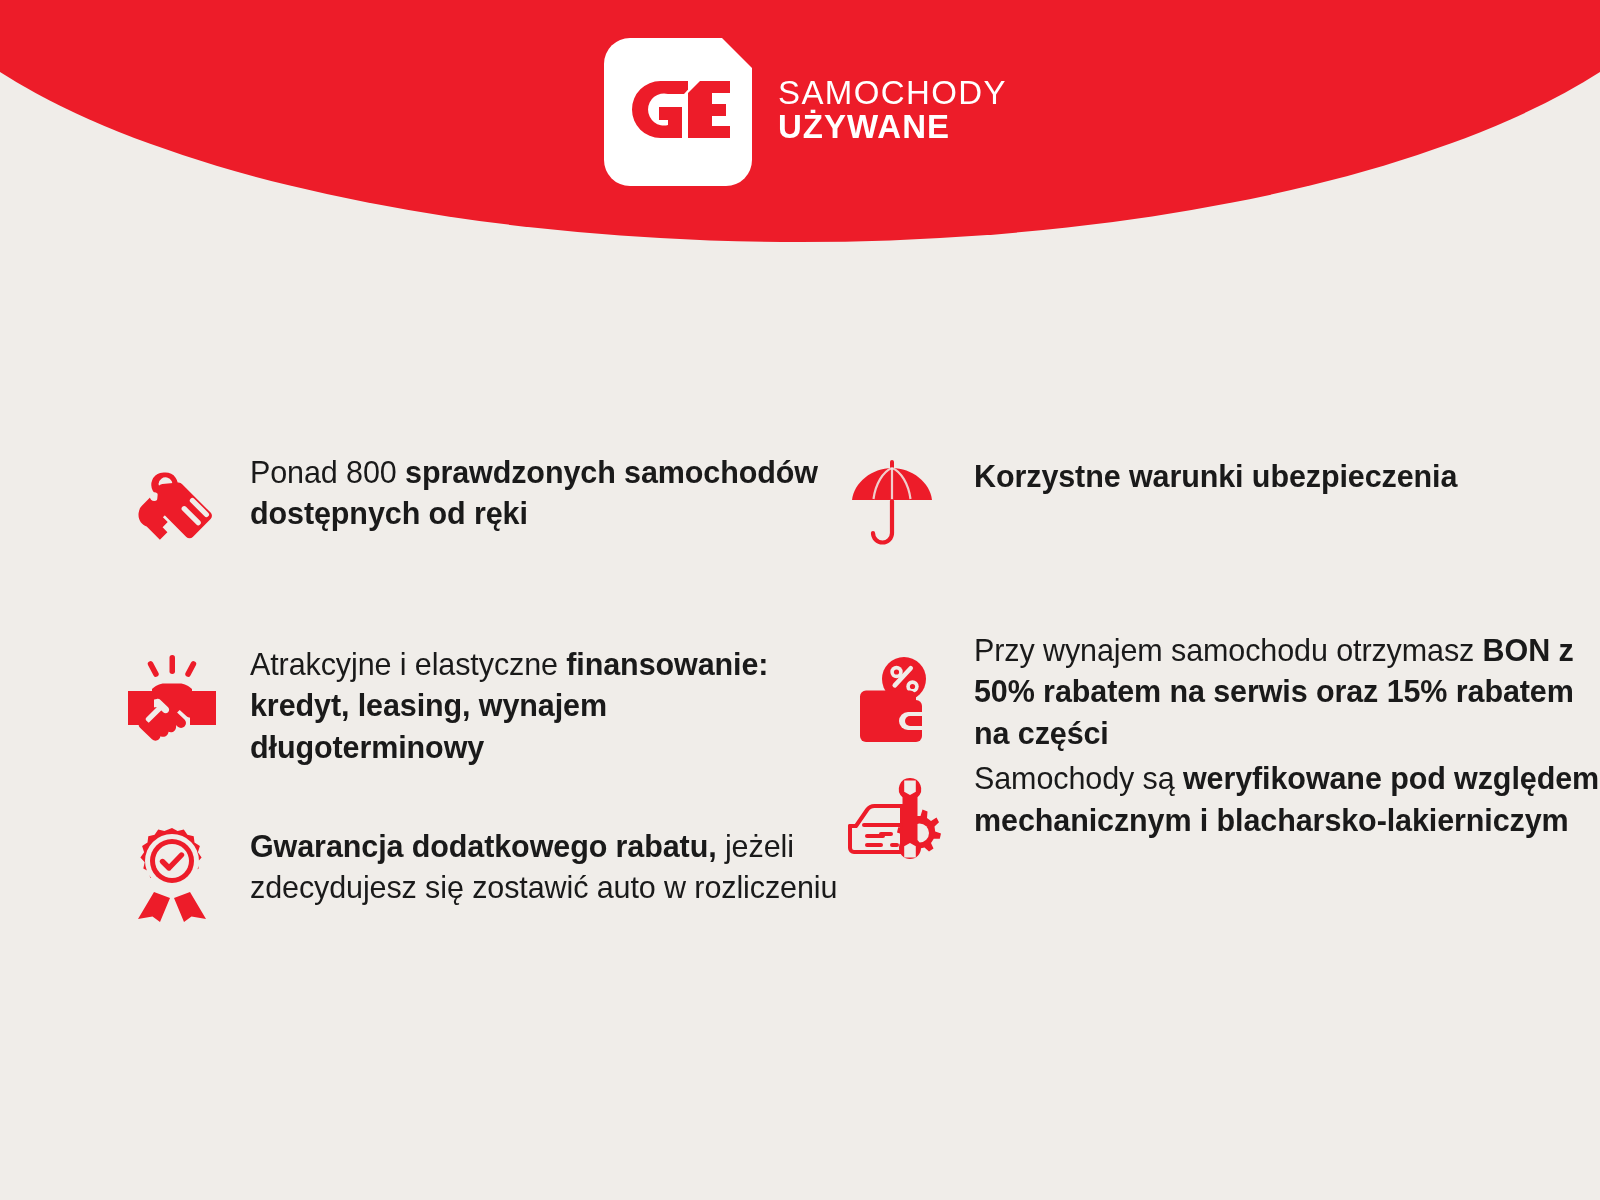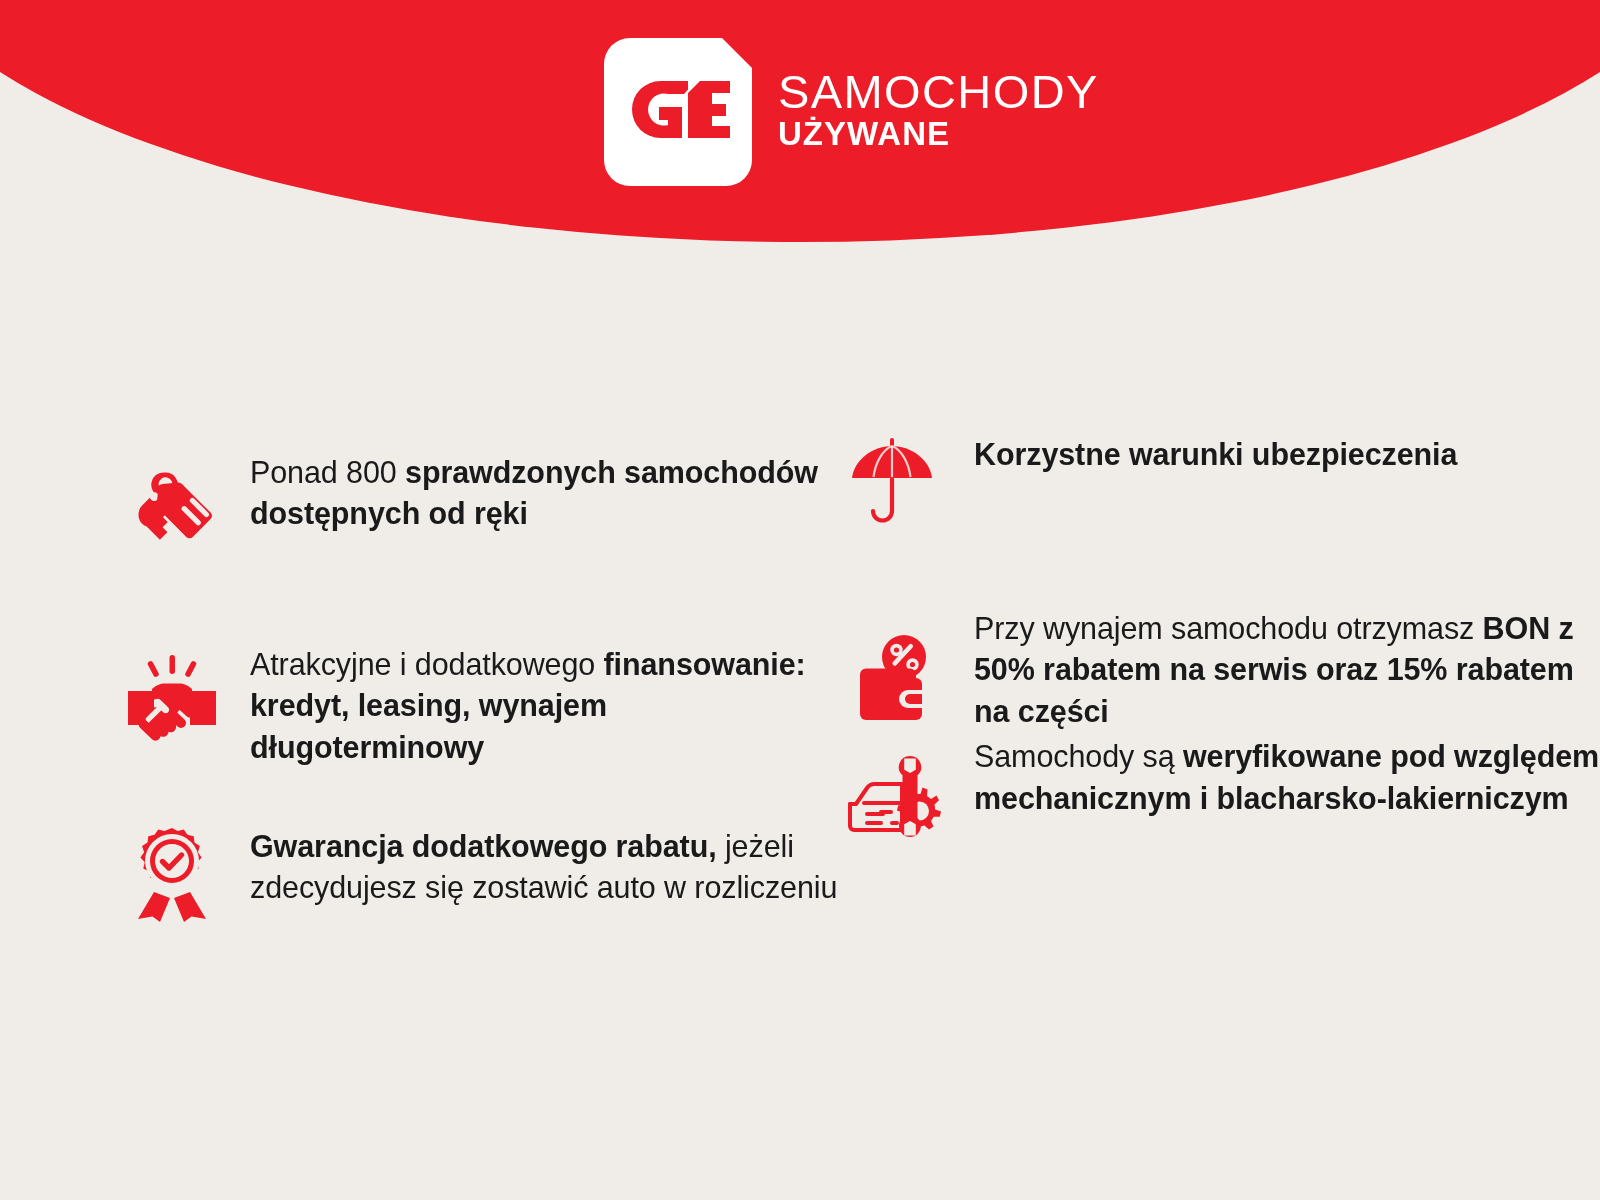--- a/index.html
+++ b/index.html
@@ -62,21 +62,21 @@
 
   .logo-words {
     display: flex;
     flex-direction: column;
     justify-content: center;
     line-height: 1.04;
     padding-bottom: 4px;
   }
   .logo-word-top {
     color: #FFFFFF;
-    font-size: 47px;
+    font-size: 33px;
     font-weight: 400;
     letter-spacing: 1.4px;
     white-space: nowrap;
   }
   .logo-word-bottom {
     color: #FFFFFF;
     font-size: 33px;
     font-weight: 700;
     letter-spacing: 1.0px;
     white-space: nowrap;
@@ -126,21 +126,21 @@
     padding-top: 4px;
   }
   .feature .ftext b { font-weight: 700; }
   .feature .ftext .reg { font-weight: 400; }
 
   
   .f-left-1  { margin-top: 18px; }
   .f-left-2  { margin-top: 78px; }
   .f-left-3  { margin-top: 34px; align-items: center; }
 
-  .f-right-1 { margin-top: 0; }
+  .f-right-1 { margin-top: 22px; }
   .f-right-2 { margin-top: 70px; }
   .f-right-3 { }
 
   
   .f-left-1 .icon-wrap  { margin-top: 6px; }
   .f-left-2 .icon-wrap  { margin-top: 6px; }
   .f-left-3 .icon-wrap  { margin-top: 14px; }
   .f-right-1 .icon-wrap { margin-top: 0px; }
   .f-right-2 .icon-wrap { margin-top: 24px; }
   .f-right-3 .icon-wrap { margin-top: 12px; }
@@ -221,21 +221,21 @@
               <path d="M6 41h26v34H6z" rx="2"></path>
 
               <path d="M68 41h26v34H68z"></path>
 
               <path d="M30 39c3-3 7.4-5.5 12.5-5.5h15C62.6 33.5 67 36 70 39v28.5c-2 .6-4.1.1-5.7-1.4l-6.6-6.2-2.6 2.6 7.4 7c2 1.9 2 5.1 0 7-1.9 1.9-5 1.9-7 0l-1.6-1.5c.6 2 .1 4.2-1.4 5.7-1.6 1.6-4 2-6 1.1-.1 1.3-.6 2.5-1.6 3.5-1.7 1.7-4.3 2-6.4 1-.2 1.1-.7 2.2-1.5 3-2 1.9-5.1 1.9-7 0L18 77.8c-1.9-1.9-1.9-5 0-7l12.4-12.2c1.9-1.9 5-1.9 7 0l3.8 3.7c1.4 1.3 3.6 1.3 4.9 0 1.4-1.4 1.4-3.6 0-5l-7.6-7.3c-1-1-2.5-1.4-3.8-1L30 50Z"></path>
               <path d="M36.5 55.5 24.2 67.7a1.9 1.9 0 0 0 0 2.7l2.5 2.4 14.8-14.6-2.3-2.2a1.9 1.9 0 0 0-2.7 0Z" fill="#F0EDE9"></path>
             </g>
           </svg>
         </span>
         <div class="ftext">
-          <span class="reg">Atrakcyjne i dodatkowego </span><b>finansowanie: kredyt, leasing, wynajem długoterminowy</b><span class="reg"></span>
+          <span class="reg">Atrakcyjne i elastyczne </span><b>finansowanie: kredyt, leasing, wynajem długoterminowy</b><span class="reg"></span>
         </div>
       </div>
 
       <div class="feature f-left-3">
         <span class="icon-wrap">
           <svg width="96" height="100" viewBox="0 0 96 100" xmlns="http://www.w3.org/2000/svg">
             <g fill="#ED1C29">
 
               <path d="M30 70 14 97l14.5-2.5L36 100l10-24Z"></path>
               <path d="M66 70 82 97l-14.5-2.5L60 100l-10-24Z"></path>

